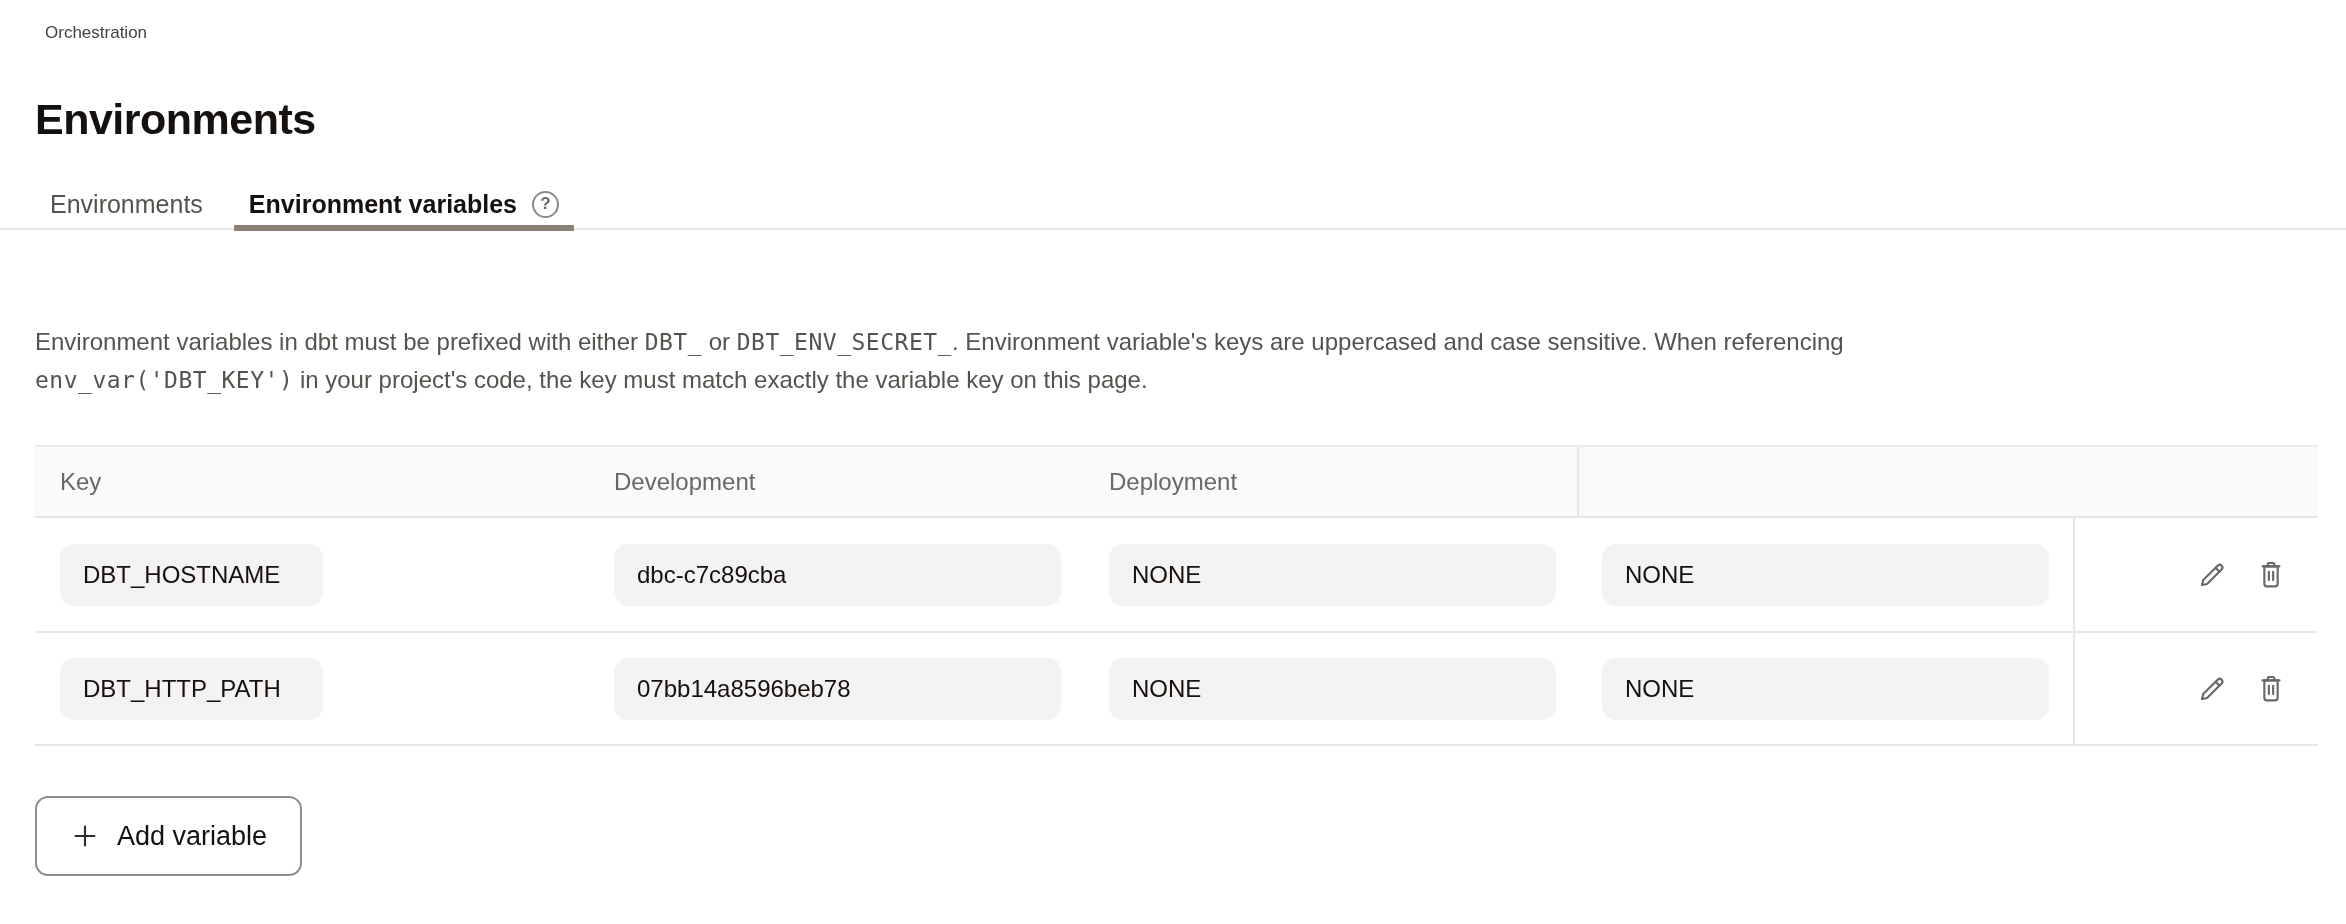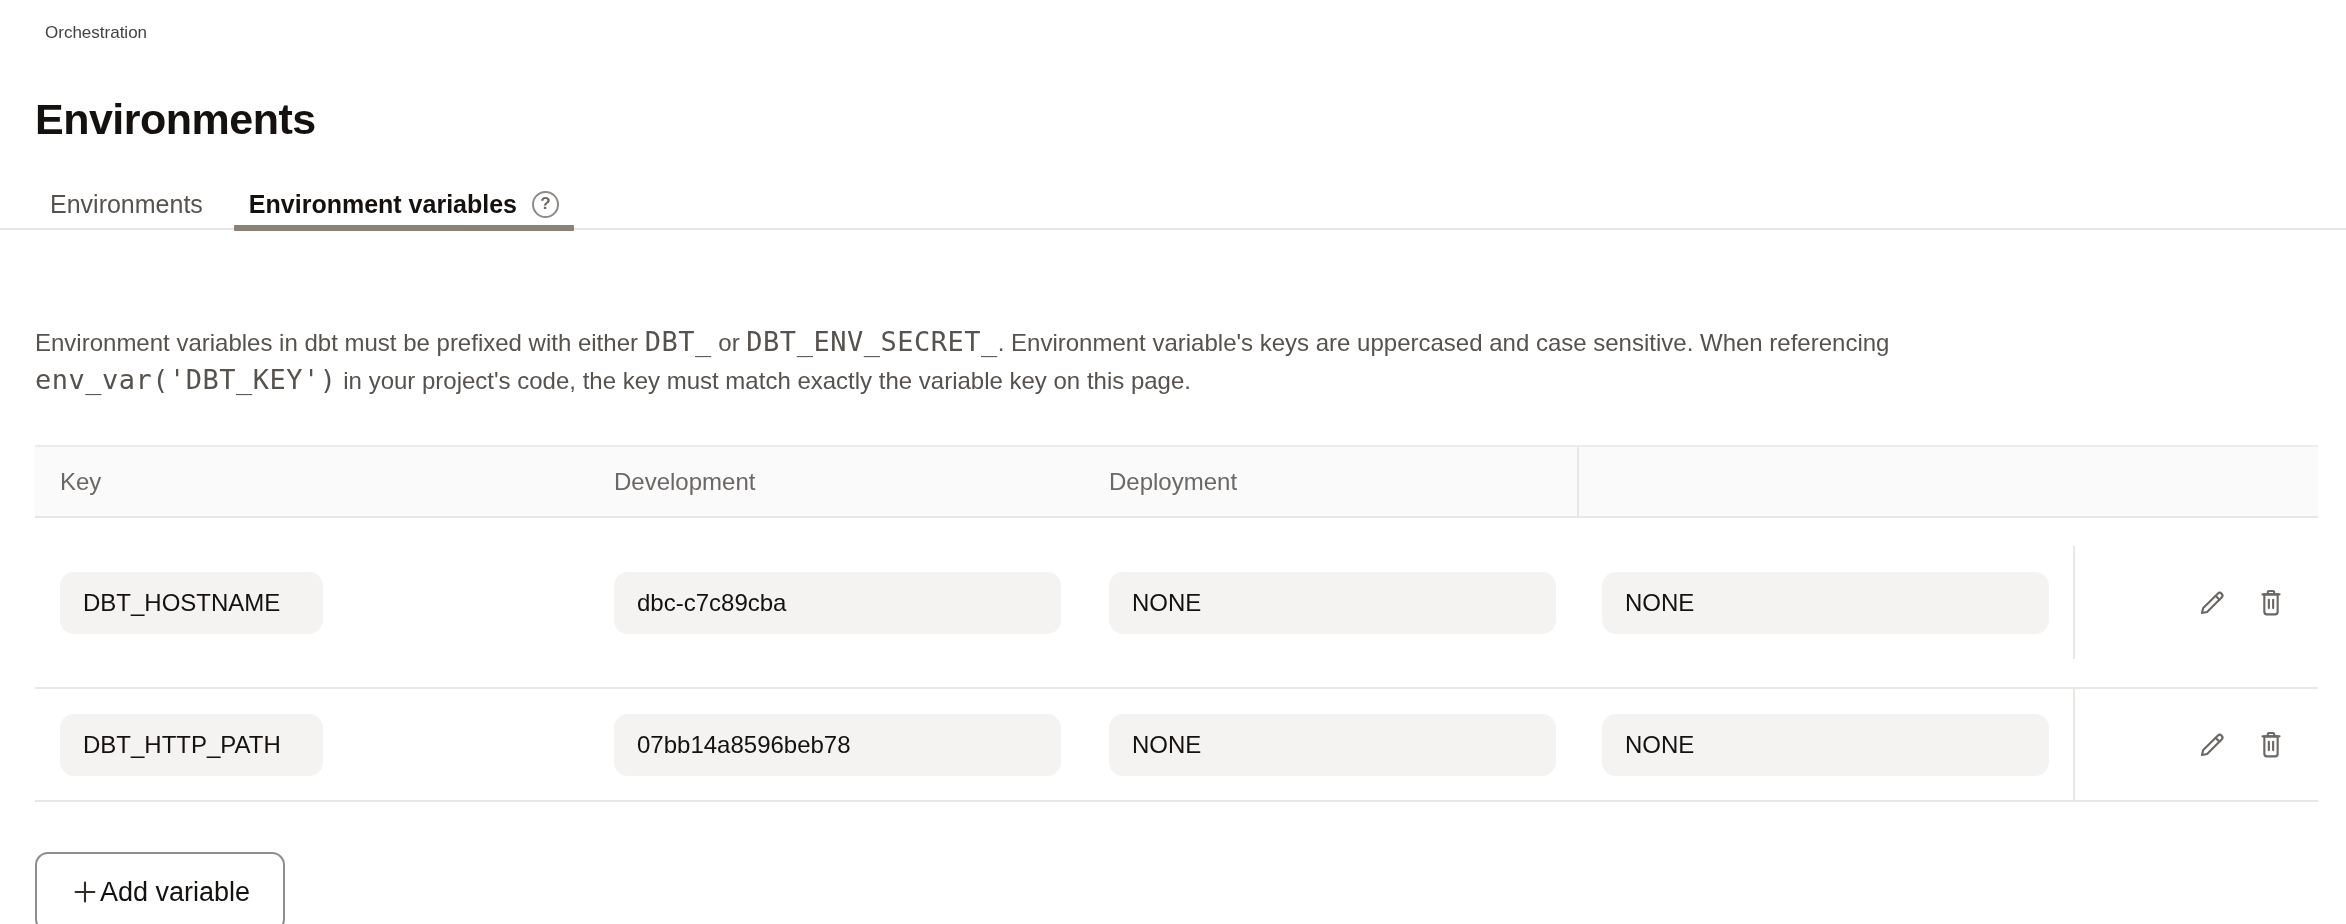--- a/index.html
+++ b/index.html
@@ -89,21 +89,21 @@
   
   .description {
     margin-top: 93px;
     max-width: 2260px;
     font-size: 24px;
     line-height: 37px;
     color: var(--muted-text);
   }
   .mono {
     font-family: "DejaVu Sans Mono", monospace;
-    font-size: 27px;
+    font-size: 23px;
     letter-spacing: 0.5px;
   }
 
   
   .env-table {
     margin-top: 46px;
     width: 2283px;
     border-top: 2px solid #ececea;
     border-bottom: 2px solid var(--border);
   }
@@ -113,21 +113,21 @@
     align-items: center;
   }
   .thead {
     height: 71px;
     background: var(--header-bg);
     border-bottom: 2px solid var(--border);
     color: var(--header-text);
     font-size: 24px;
   }
   .th, .td { padding-left: 25px; height: 100%; display: flex; align-items: center; }
-  .trow { height: 113px; margin-top: 28px; }
+  .trow { height: 113px; }
   .trow + .trow { border-top: 2px solid var(--border); }
 
   .pill {
     display: flex;
     align-items: center;
     height: 62px;
     padding: 0 23px;
     background: var(--pill-bg);
     border-radius: 14px;
     font-size: 24px;
@@ -158,20 +158,21 @@
     align-items: center;
     justify-content: center;
   }
   .icon-btn svg { width: 32px; height: 32px; }
 
   
   .add-btn {
     margin-top: 50px;
     display: inline-flex;
     align-items: center;
+    gap: 17px;
     height: 80px;
     padding: 0 33px;
     background: #ffffff;
     border: 2.5px solid #8f8c89;
     border-radius: 13px;
     font-family: "Liberation Sans", sans-serif;
     font-size: 27px;
     font-weight: 500;
     color: var(--text);
     cursor: pointer;

